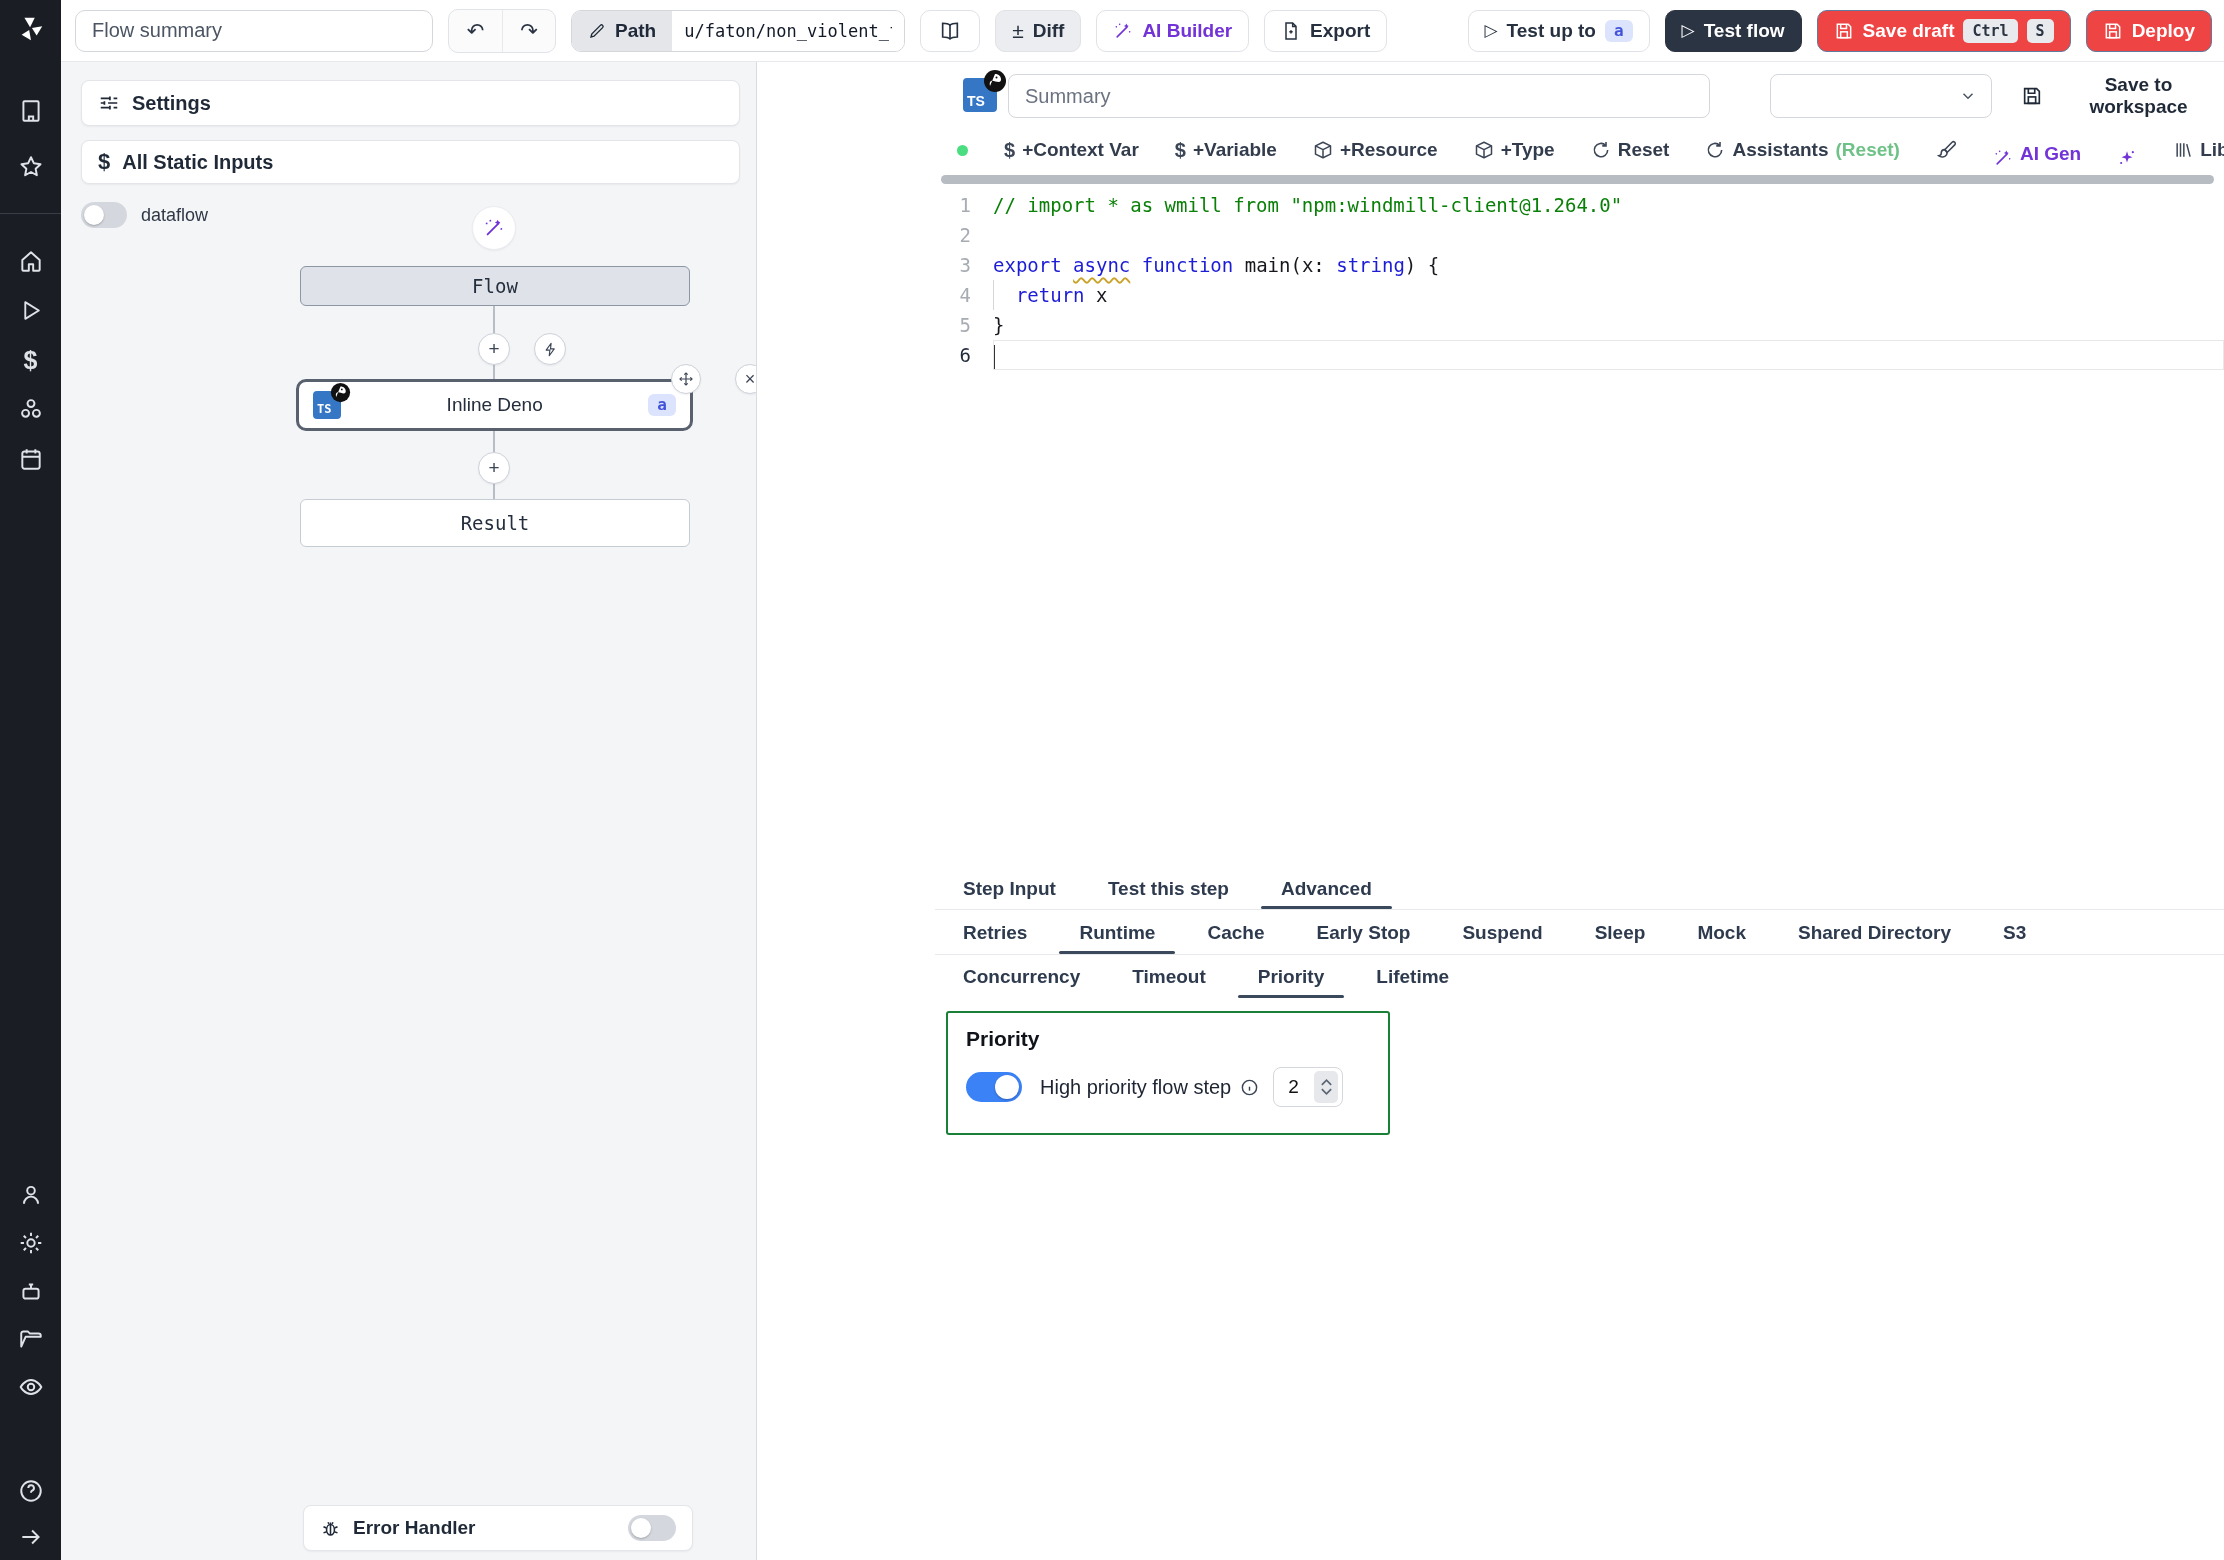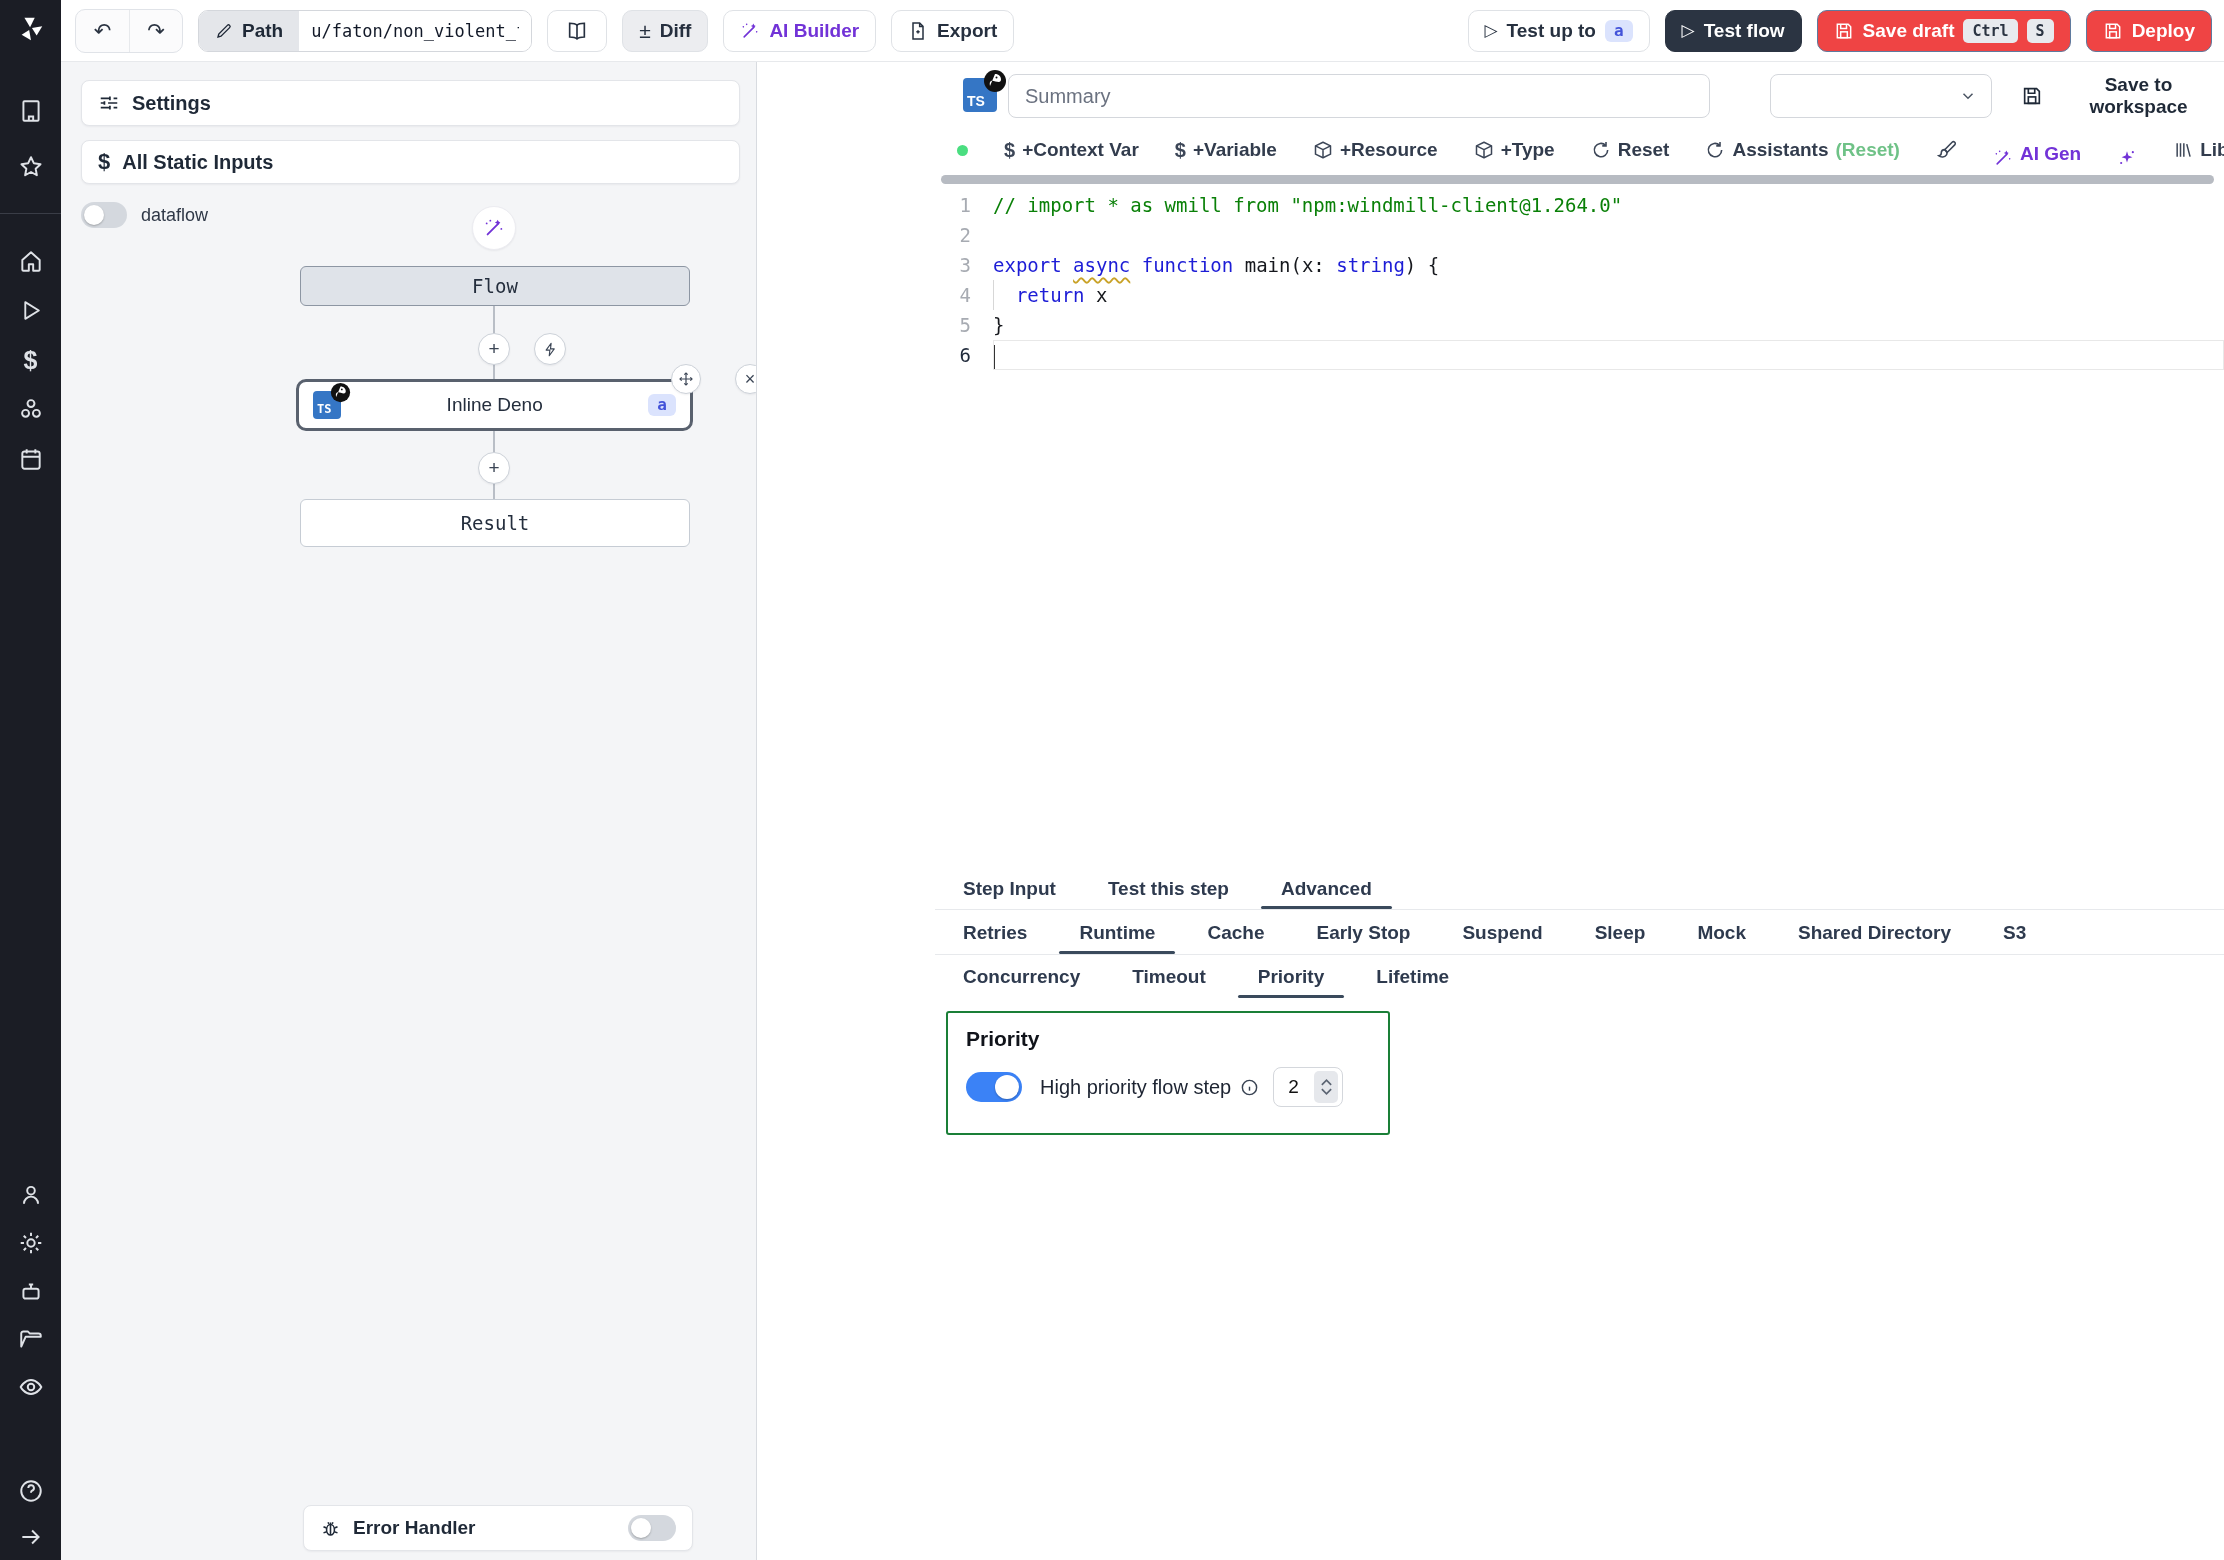--- a/index.html
+++ b/index.html
@@ -205,20 +205,21 @@
         </svg>
     </div>
     <div class="ric" style="top:1524px">
       <svg class="ic" width="26" height="26" viewBox="0 0 24 24" fill="none" stroke="currentColor" stroke-width="1.8">
           <path d="M4 12h15M13 6l6 6-6 6"></path>
         </svg>
     </div>
   </nav>
 
   <header class="topbar">
+    <input class="tb-input" placeholder="Flow summary" style="">
     <div class="seg">
       <button><span>↶</span></button>
       <button><span>↷</span></button>
     </div>
     <div class="pathgrp">
       <span class="pathlabel">
         <svg class="ic" width="18" height="18" viewBox="0 0 24 24" fill="none" stroke="#1f2937" stroke-width="1.8">
             <path d="M4 20l1-4L16.5 4.5a2.1 2.1 0 0 1 3 3L8 19z"></path>
           </svg>
         <span>Path</span>

